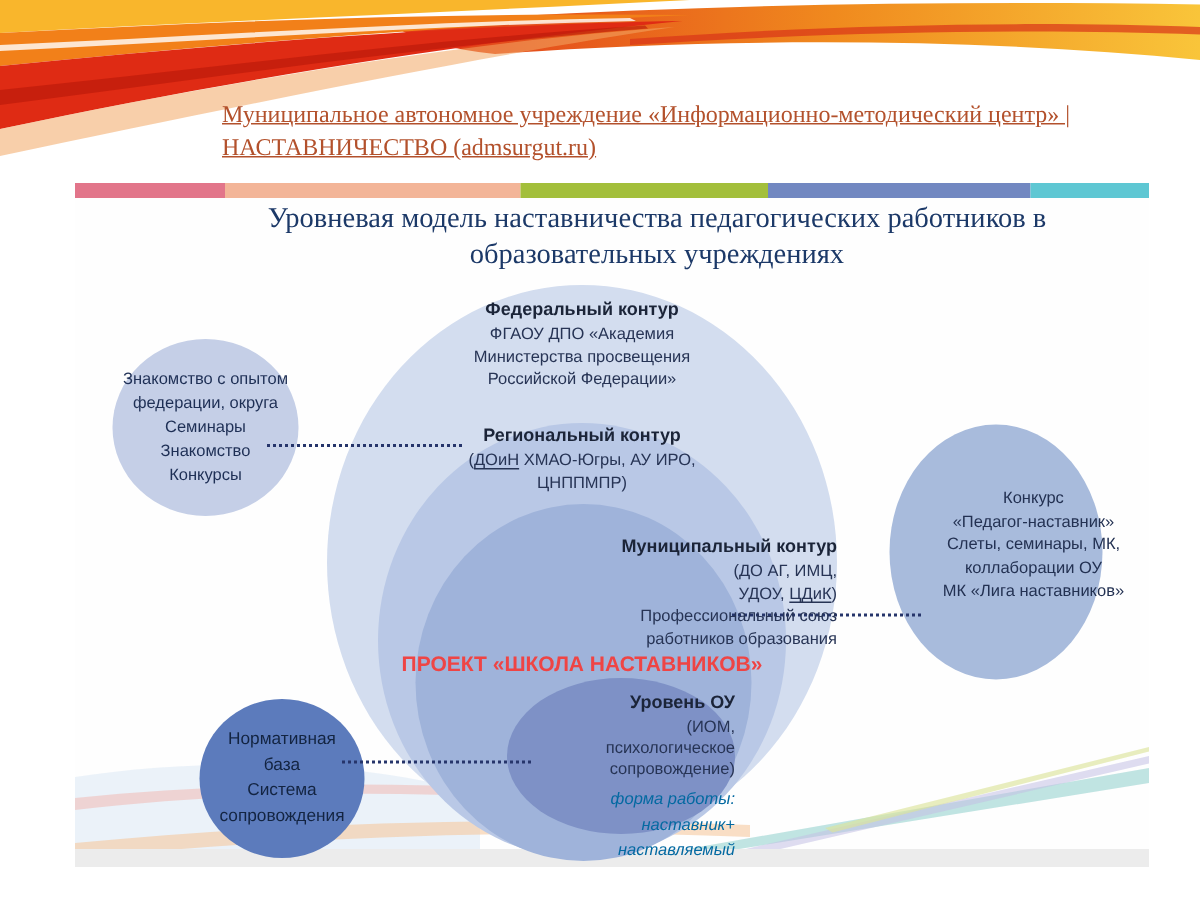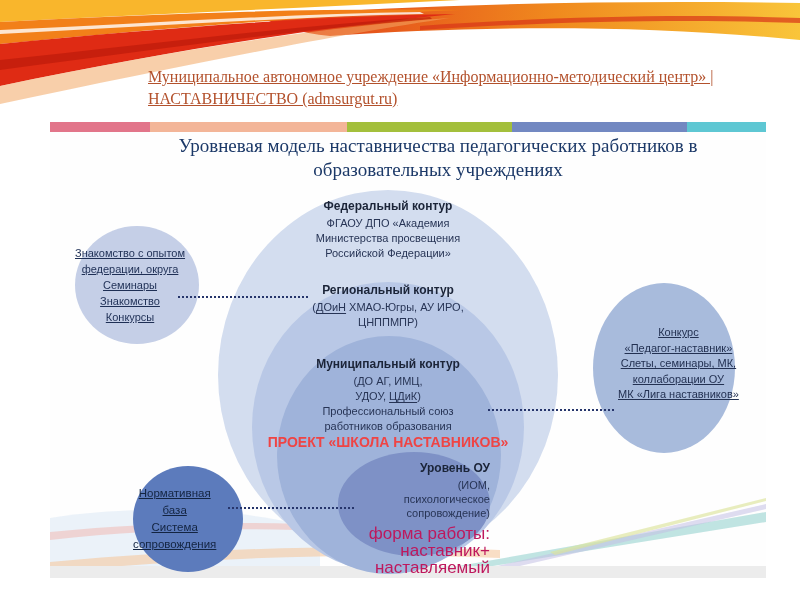--- a/index.html
+++ b/index.html
@@ -39,29 +39,29 @@
   #c-right {left:543px;top:161px;width:142px;height:170px;}
   #c-bottom{left:83px; top:344px;width:110px;height:106px;}
 
   
   .ring-text{position:absolute;left:168px;width:340px;text-align:center;color:#273455;
              font-size:11px;line-height:15px;}
   .ring-text b,.ring-head{display:block;font-size:12px;line-height:16px;color:#1b2438;
              font-weight:bold;margin-bottom:2px;}
   #t-federal {top:76px;}
   #t-regional{top:160px;}
-  #t-municipal{top:234px;}
+  #t-municipal{top:234px;text-align:right;}
   #t-project{position:absolute;left:148px;top:312px;width:380px;text-align:center;
              font-weight:bold;font-size:14px;color:#ef4444;}
   #t-school{position:absolute;left:288px;top:338px;width:152px;text-align:right;
             color:#273455;font-size:11px;line-height:14px;}
-  #t-school .work{margin-top:5px;font-size:17px;line-height:17px;color:#be185d;}
-
-  .sat-text{position:absolute;display:flex;align-items:center;
-            text-align:center;color:#1e2f55;font-size:11px;line-height:16px;text-decoration:underline;}
+  #t-school .work{margin-top:5px;font-size:11px;line-height:17px;color:#0369a1;font-style:italic;}
+
+  .sat-text{position:absolute;display:flex;align-items:center;justify-content:center;
+            text-align:center;color:#1e2f55;font-size:11px;line-height:16px;}
   #t-left  {left:25px; top:104px;width:124px;height:118px;}
   #t-right {left:568px;top:157px;width:142px;height:170px;line-height:15.5px;color:#233152;}
   #t-bottom{left:83px; top:344px;width:110px;height:106px;font-size:11.5px;line-height:17px;color:#132441;}
 
   .misspell{text-decoration-line:underline;text-decoration-style:wavy;
             text-decoration-color:#d93025;text-decoration-thickness:1px;text-underline-offset:2px;text-decoration:underline;}
 
   
   .connector{position:absolute;height:0;border-top:2px dotted #26356b;}
   #conn-left  {left:128px;top:174px;width:130px;}

